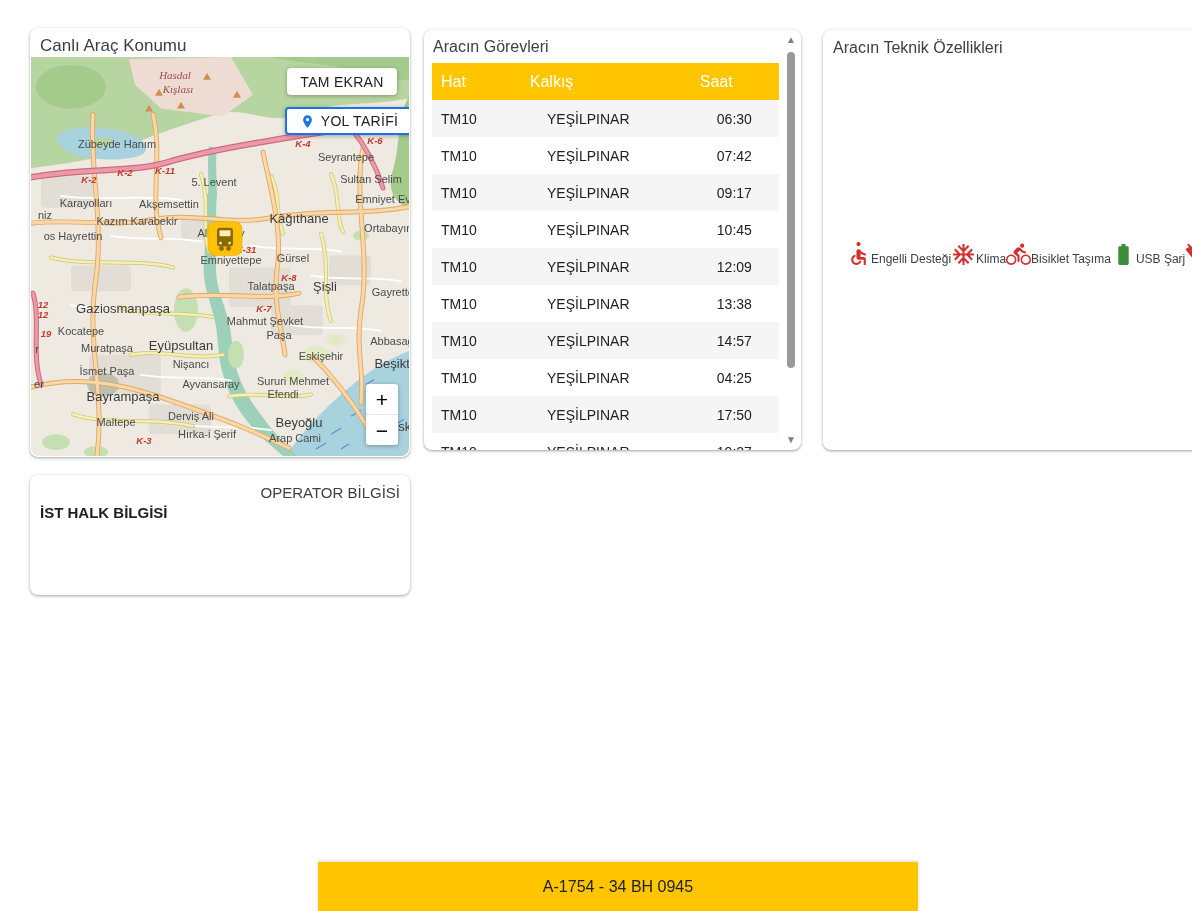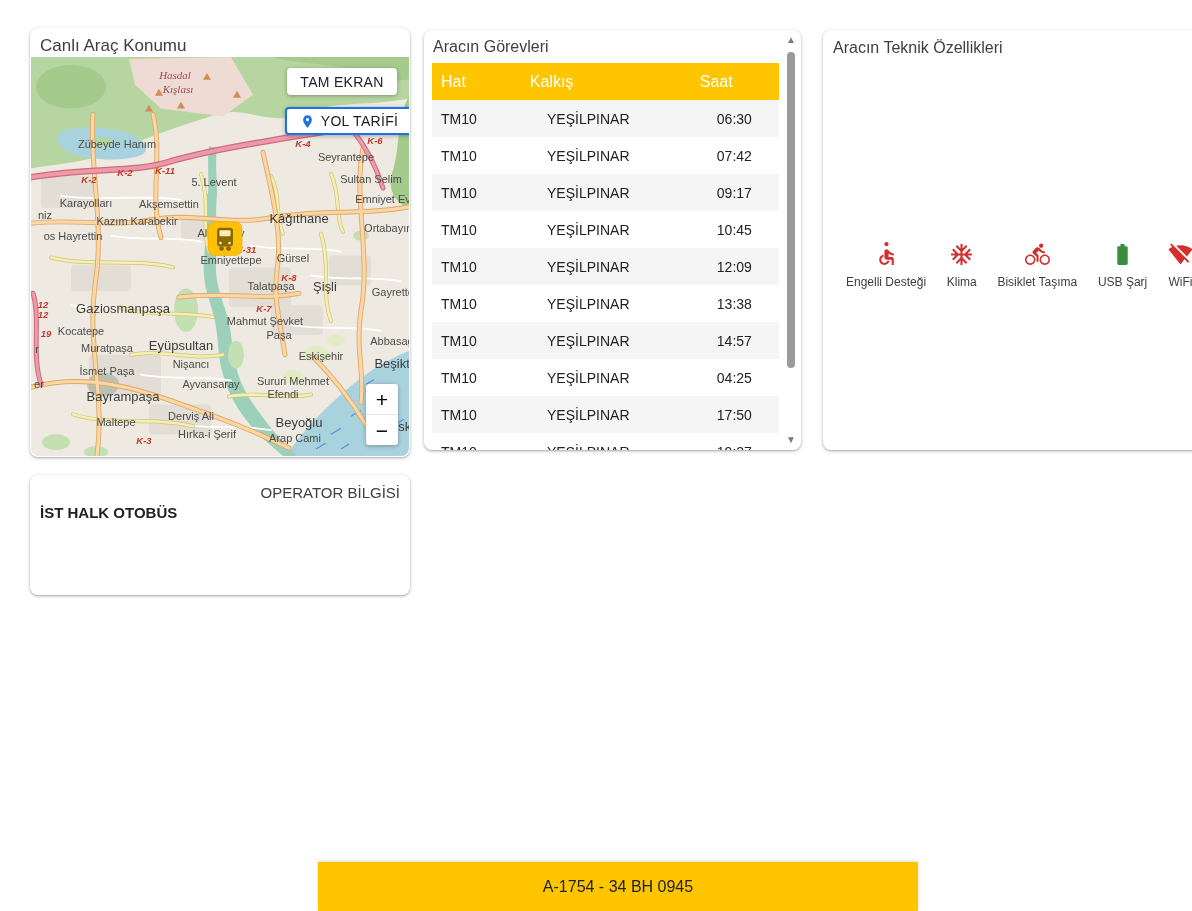--- a/index.html
+++ b/index.html
@@ -69,21 +69,21 @@
   #sb-thumb{
     position:absolute;left:3px;top:18px;width:8px;height:316px;border-radius:4px;
     background:#9a9a9a;cursor:pointer;
   }
   
   #tech-card{left:823px;top:30px;width:420px;height:420px;overflow:hidden;}
   #features-row{
     position:absolute;left:23px;top:212px;width:347px;
     display:flex;justify-content:space-between;align-items:flex-end;
   }
-  .feature{display:flex;flex-direction:column;align-items:center;}
+  .feature{display:flex;flex-direction:row;align-items:center;}
   .feature svg{width:25px;height:25px;}
   .feature-label{font-size:12px;color:#3c4043;margin-top:4px;white-space:nowrap;}
   
   #operator-card{left:30px;top:475px;width:380px;height:120px;}
   #operator-title{font-size:15px;color:#3c4043;padding:9px 10px 0 10px;text-align:right;}
   #operator-name{font-size:15px;font-weight:bold;color:#202124;padding:3px 10px;}
   
   #footer-bar{
     position:absolute;left:318px;top:862px;width:600px;height:49px;
     display:flex;align-items:center;justify-content:center;
@@ -428,18 +428,18 @@
         <span><svg viewBox="0 0 24 24" fill="#d32f2f">
             <path d="M23.64 7c-.45-.34-4.93-4-11.64-4-1.5 0-2.89.19-4.15.48L18.18 13.8 23.64 7zm-6.6 8.22L3.27 1.44 2 2.72l2.05 2.06C1.91 5.76.59 6.82.36 7l11.63 14.49.01.01.01-.01 3.9-4.86 3.32 3.32 1.27-1.27-3.46-3.46z"></path>
           </svg></span>
         <span class="feature-label">WiFi</span>
       </div>
     </div>
 </div>
 
 <div class="card" id="operator-card">
   <div id="operator-title">OPERATOR BİLGİSİ</div>
-  <div id="operator-name">İST HALK OTOBÜS</div>
+  <div id="operator-name">İST HALK BİLGİSİ</div>
 </div>
 
 <div id="footer-bar" style="background: rgb(255, 198, 0);">
   <span>A-1754 - 34 BH 0945</span>
 </div>
 
 </body></html>

